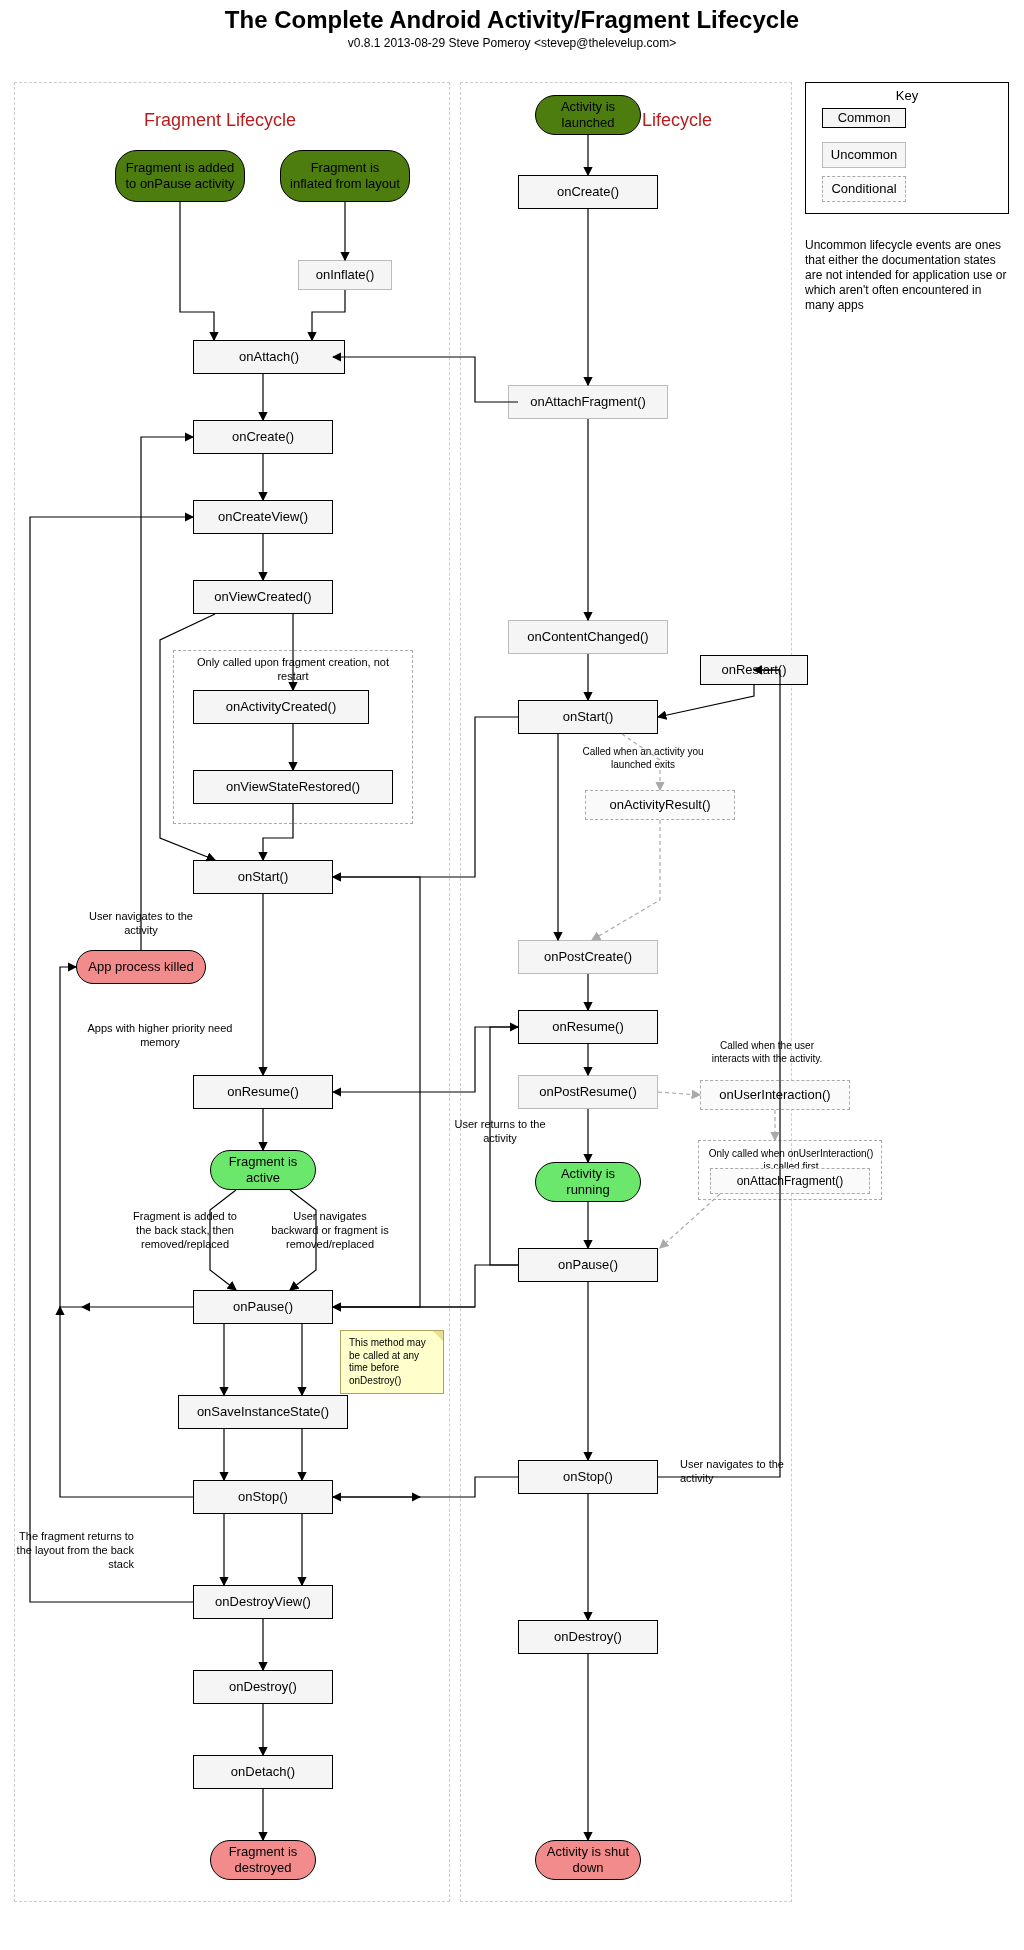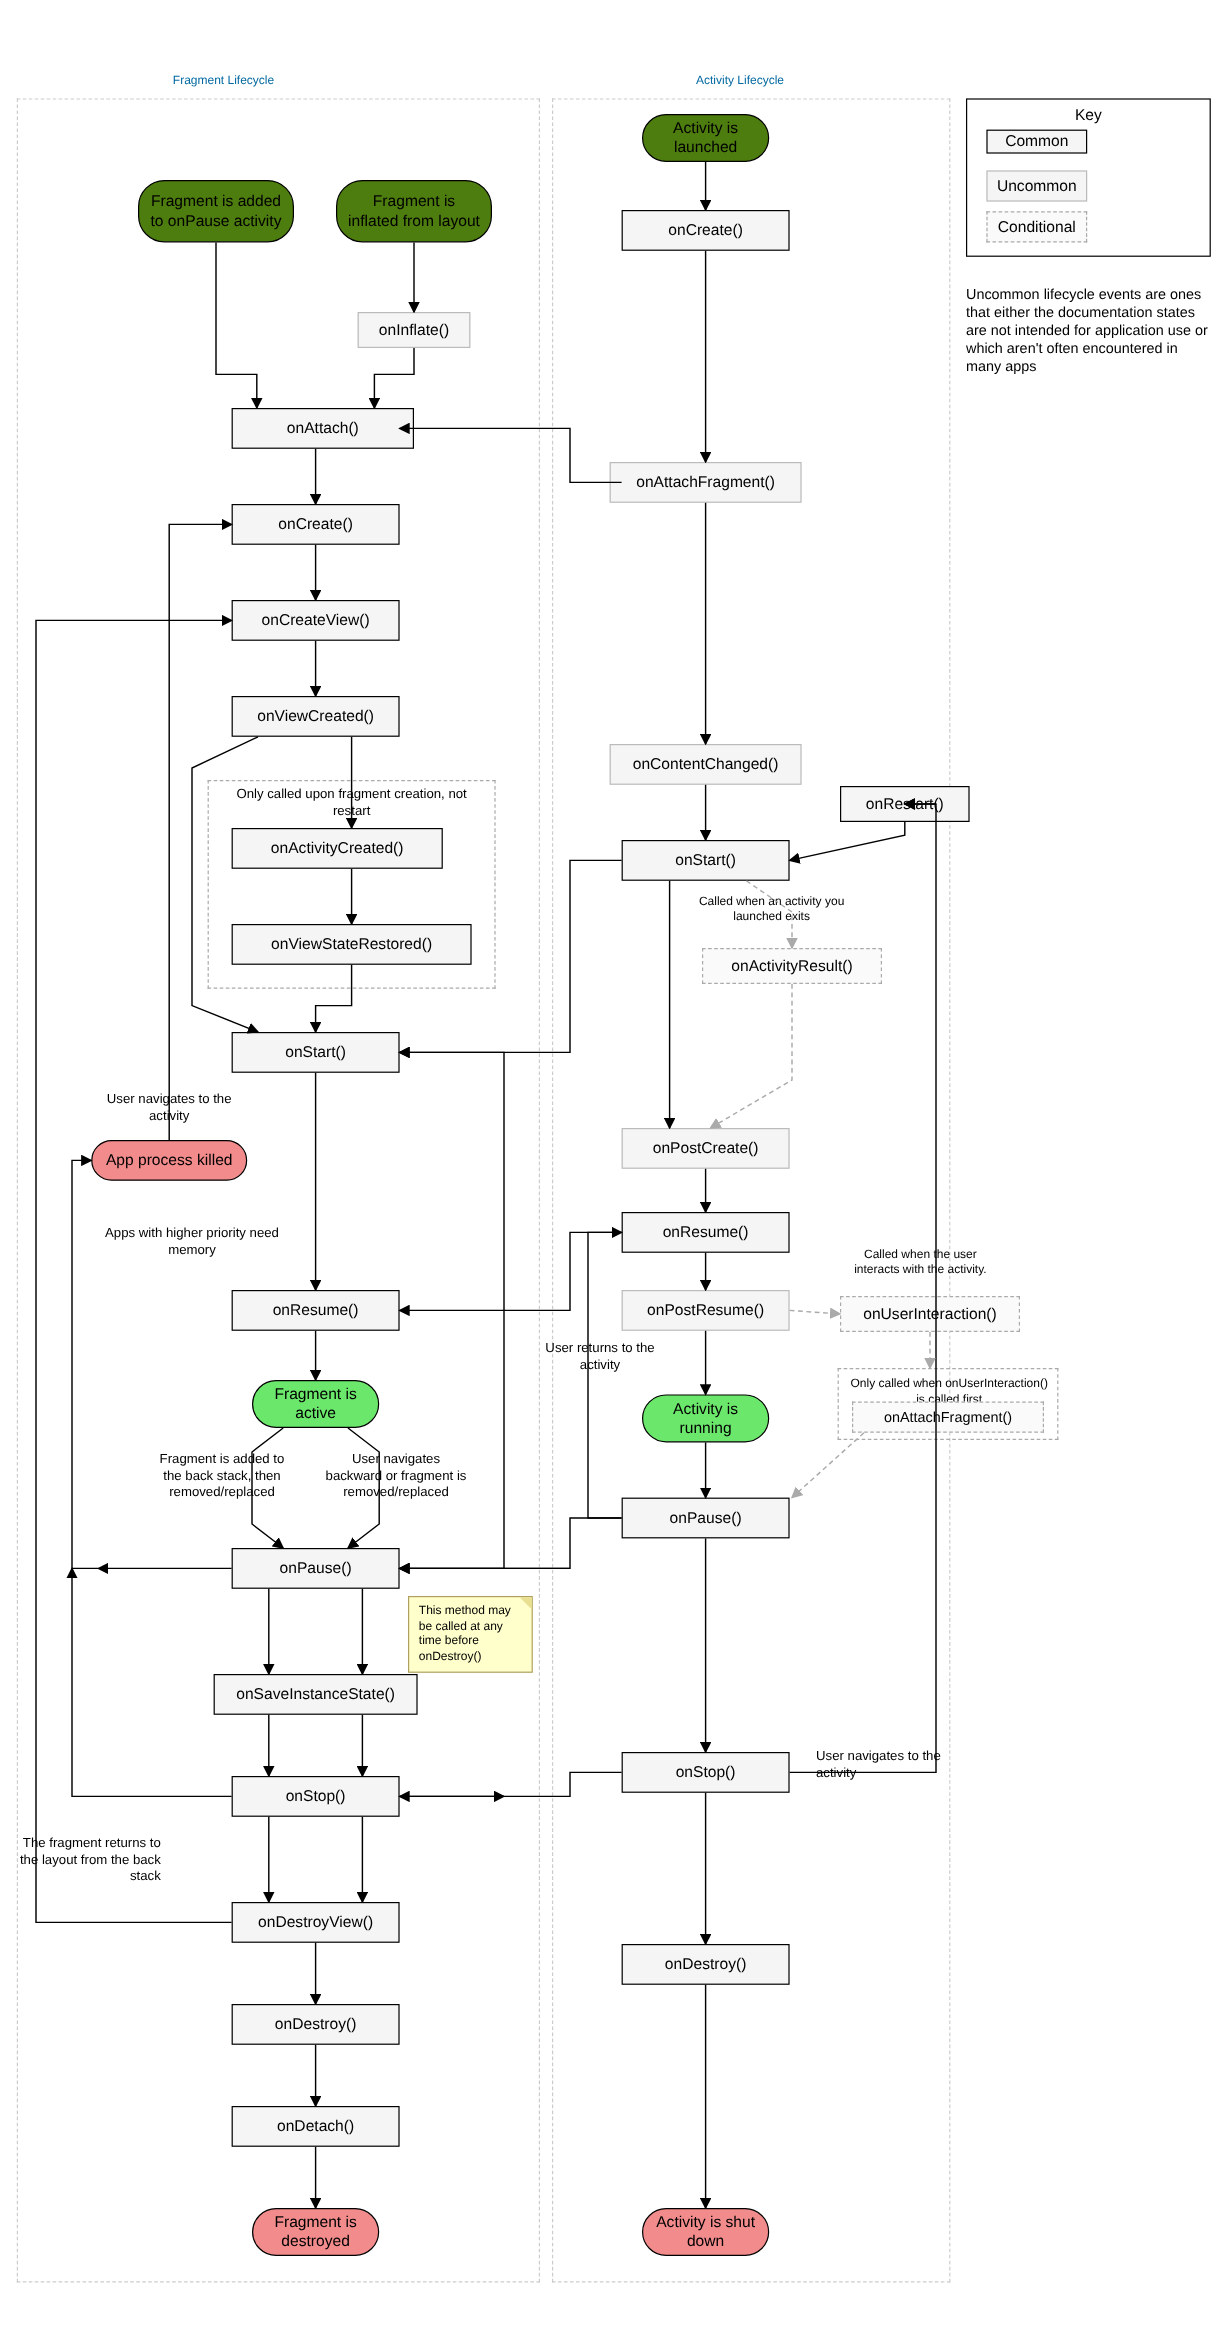--- a/index.html
+++ b/index.html
@@ -26,22 +26,23 @@
   .subtitle {
     position: absolute;
     top: 36px;
     left: 0; right: 0;
     text-align: center;
     font-size: 12px;
     color: #000;
   }
   .region-label {
     position: absolute;
-    font-size: 10px;
-    color: #0369a1;
+    font-size: 18px;
+    color: #b91c1c;
+    margin-top: 48px;
   }
   .region-box {
     position: absolute;
     border: 1px dashed #ccc;
   }
   .node {
     position: absolute;
     text-align: center;
     display: flex;
     align-items: center;
@@ -117,20 +118,22 @@
     top: 0; left: 0;
     width: 1024px; height: 1950px;
     pointer-events: none;
   }
 </style>
 </head>
 <body>
 
 <div class="canvas">
 
+  <div class="title">The Complete Android Activity/Fragment Lifecycle</div>
+  <div class="subtitle">v0.8.1 2013-08-29 Steve Pomeroy &lt;stevep@thelevelup.com&gt;</div>
 
   <div class="region-box" style="left:14px; top:82px; width:436px; height:1820px;"></div>
   <div class="region-label" style="left:144px; top:62px;">Fragment Lifecycle</div>
 
   <div class="region-box" style="left:460px; top:82px; width:332px; height:1820px;"></div>
   <div class="region-label" style="left:580px; top:62px;">Activity Lifecycle</div>
 
   <div style="position:absolute; left:805px; top:82px; width:204px; height:132px; border:1px solid #000;"></div>
   <div class="key-title" style="left:805px; top:88px; width:204px;">Key</div>
   <div class="node common" style="left:822px; top:108px; width:84px; height:20px;">Common</div>

